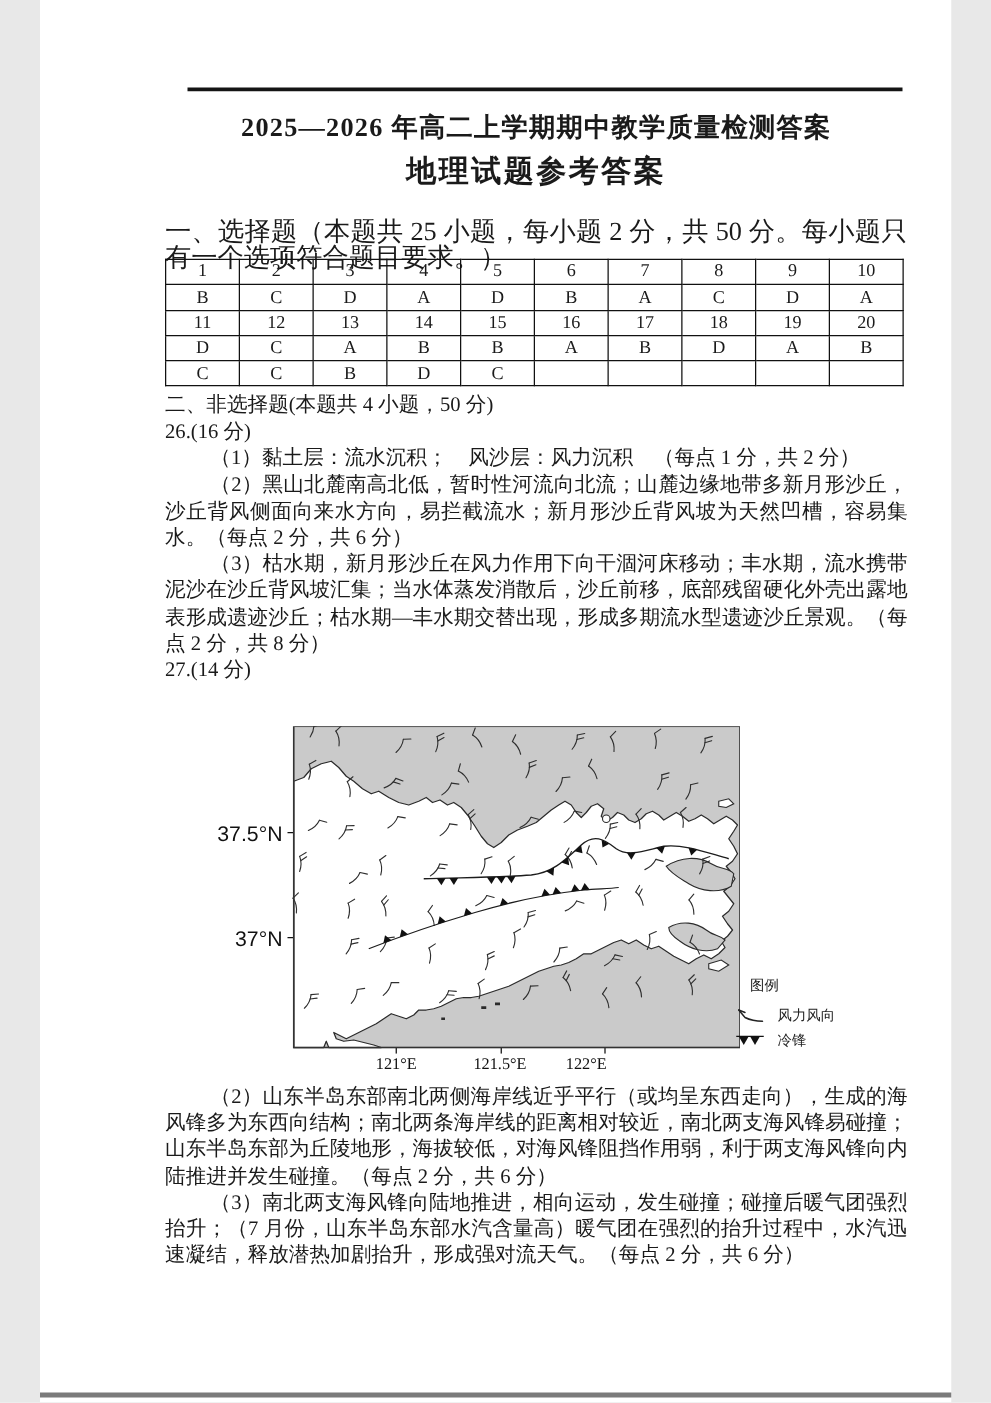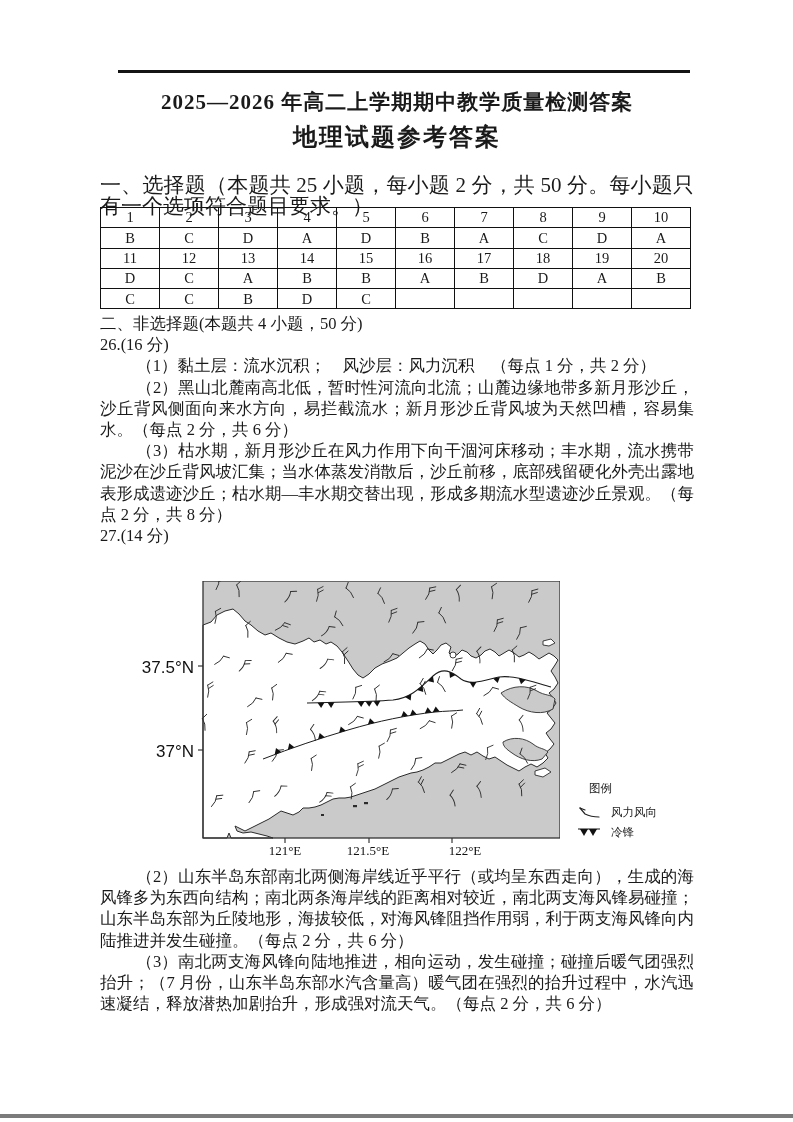--- a/index.html
+++ b/index.html
@@ -1,17 +1,17 @@
 <!DOCTYPE html>
 <html><head>
 <meta charset="utf-8">
 <style>
   html,body{margin:0;padding:0;background:#e8e8e8;}
   .page{
-    position:relative;width:793px;height:1122px;background:#ffffff;
+    position:relative;width:729px;height:1122px;background:#ffffff;
     margin:0 auto;overflow:hidden;
     font-family:"Liberation Serif","DejaVu Serif",serif;color:#1a1a1a;
   }
   .top-rule{position:absolute;left:118px;top:70px;width:572px;height:2.5px;background:#141414;}
   .doc-title{
     position:absolute;left:100px;top:88px;width:594px;margin:0;
     text-align:center;font-size:21px;font-weight:bold;letter-spacing:1px;
     font-family:"Liberation Serif","DejaVu Serif",serif;
   }
   .doc-subtitle{
@@ -44,21 +44,21 @@
   .lat-label{
     position:absolute;width:64px;text-align:right;
     font-family:"Liberation Sans","DejaVu Sans",sans-serif;
     font-size:17px;color:#111;
   }
   .lon-label{
     position:absolute;width:90px;text-align:center;
     font-size:13px;color:#111;top:262px;
   }
   .legend{
-    position:absolute;left:577px;top:200px;width:150px;
+    position:absolute;left:556px;top:200px;width:150px;
     font-family:"Liberation Sans","DejaVu Sans",sans-serif;
     font-size:11.5px;color:#222;
   }
   .legend .legend-title{margin:0 0 9px 12px;}
   .legend .legend-row{display:flex;align-items:flex-end;margin-bottom:5px;}
   .legend .legend-sym{width:26px;height:14px;margin-right:8px;flex:none;}
   .bottom-bar{position:absolute;left:0;top:1114px;width:793px;height:3.5px;background:#7b7b7b;}
 </style>
 </head>
 <body>
@@ -514,21 +514,21 @@
       </g>
 
       <rect x="0" y="0" width="357" height="257" fill="none" stroke="#333" stroke-width="1.3"></rect>
     </svg>
 
     <span class="lat-label" style="left:130px;top:77px;">37.5°N</span>
     <span class="lat-label" style="left:130px;top:161px;">37°N</span>
 
     <span class="lon-label" style="left:240px;">121°E</span>
     <span class="lon-label" style="left:323px;">121.5°E</span>
-    <span class="lon-label" style="left:420px;">122°E</span>
+    <span class="lon-label" style="left:392px;">122°E</span>
 
     <div class="legend">
       <p class="legend-title">图例</p>
       <div class="legend-row">
         <svg class="legend-sym" viewBox="0 0 26 14">
           <path d="M3,2 L8,8 Q14,11 22,11" fill="none" stroke="#222" stroke-width="1.2" stroke-linecap="round"></path>
           <path d="M3,2 L8,4" fill="none" stroke="#222" stroke-width="1.2" stroke-linecap="round"></path>
         </svg>
         <span>风力风向</span>
       </div>

